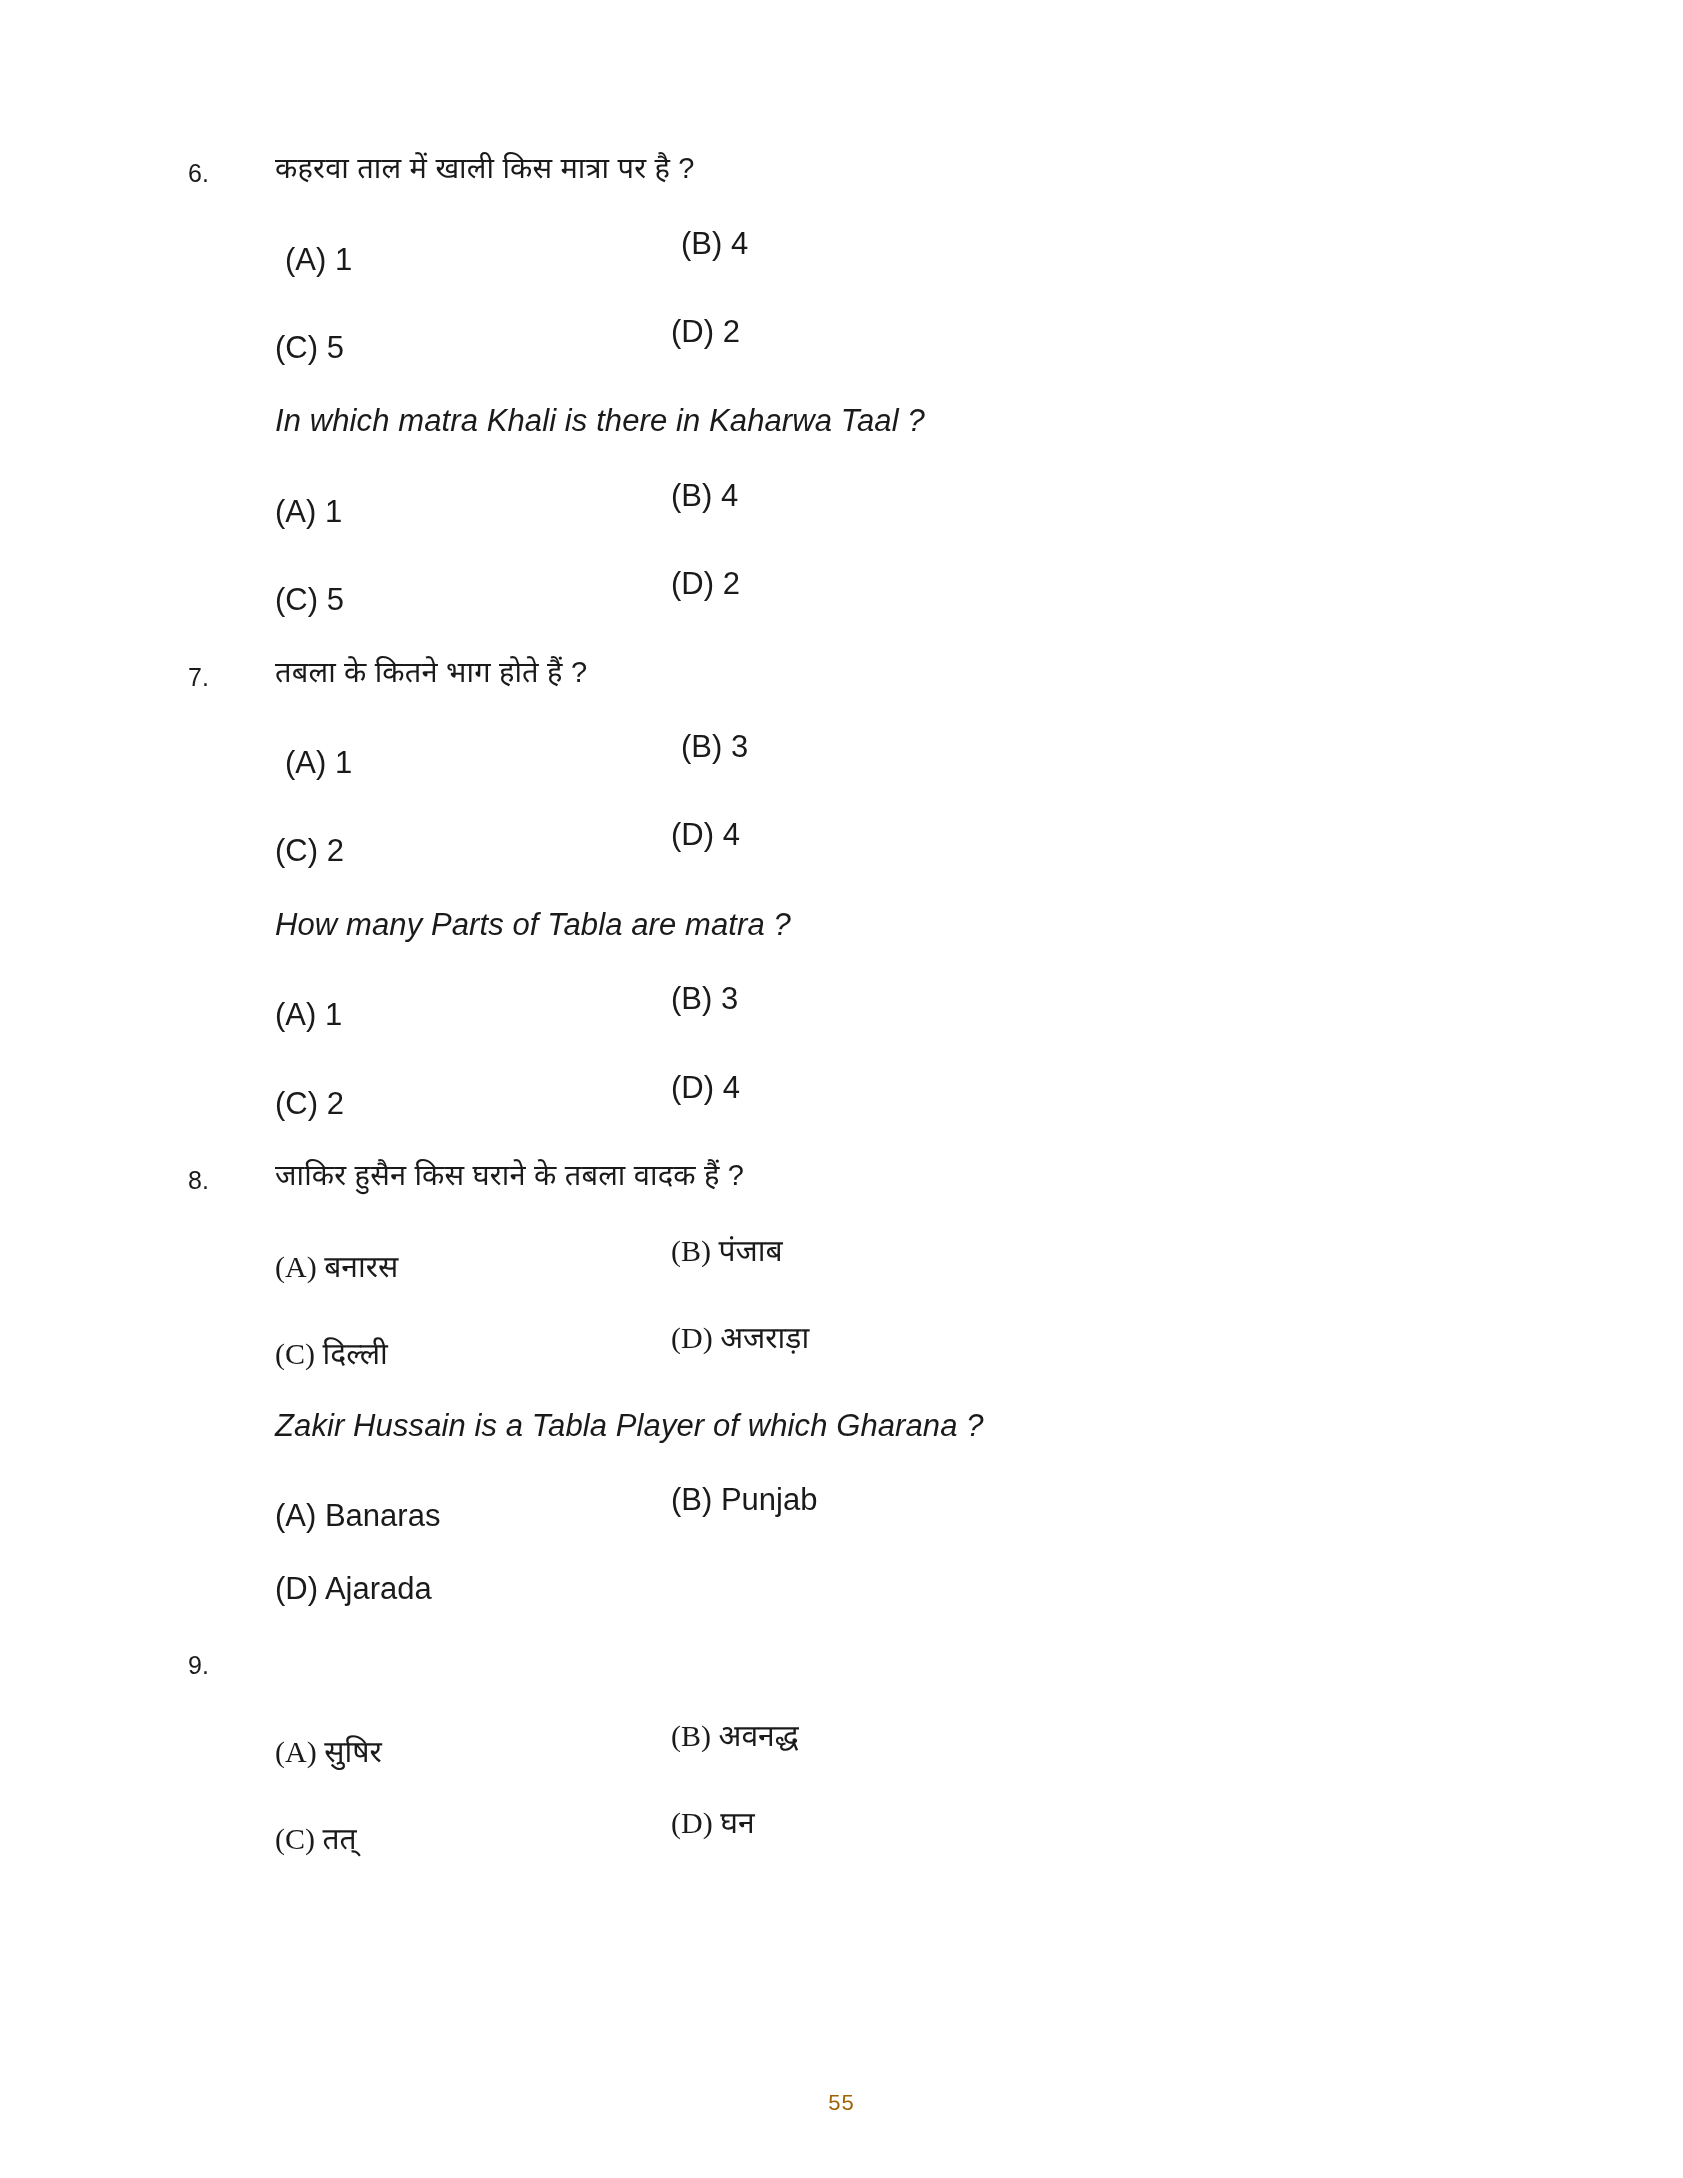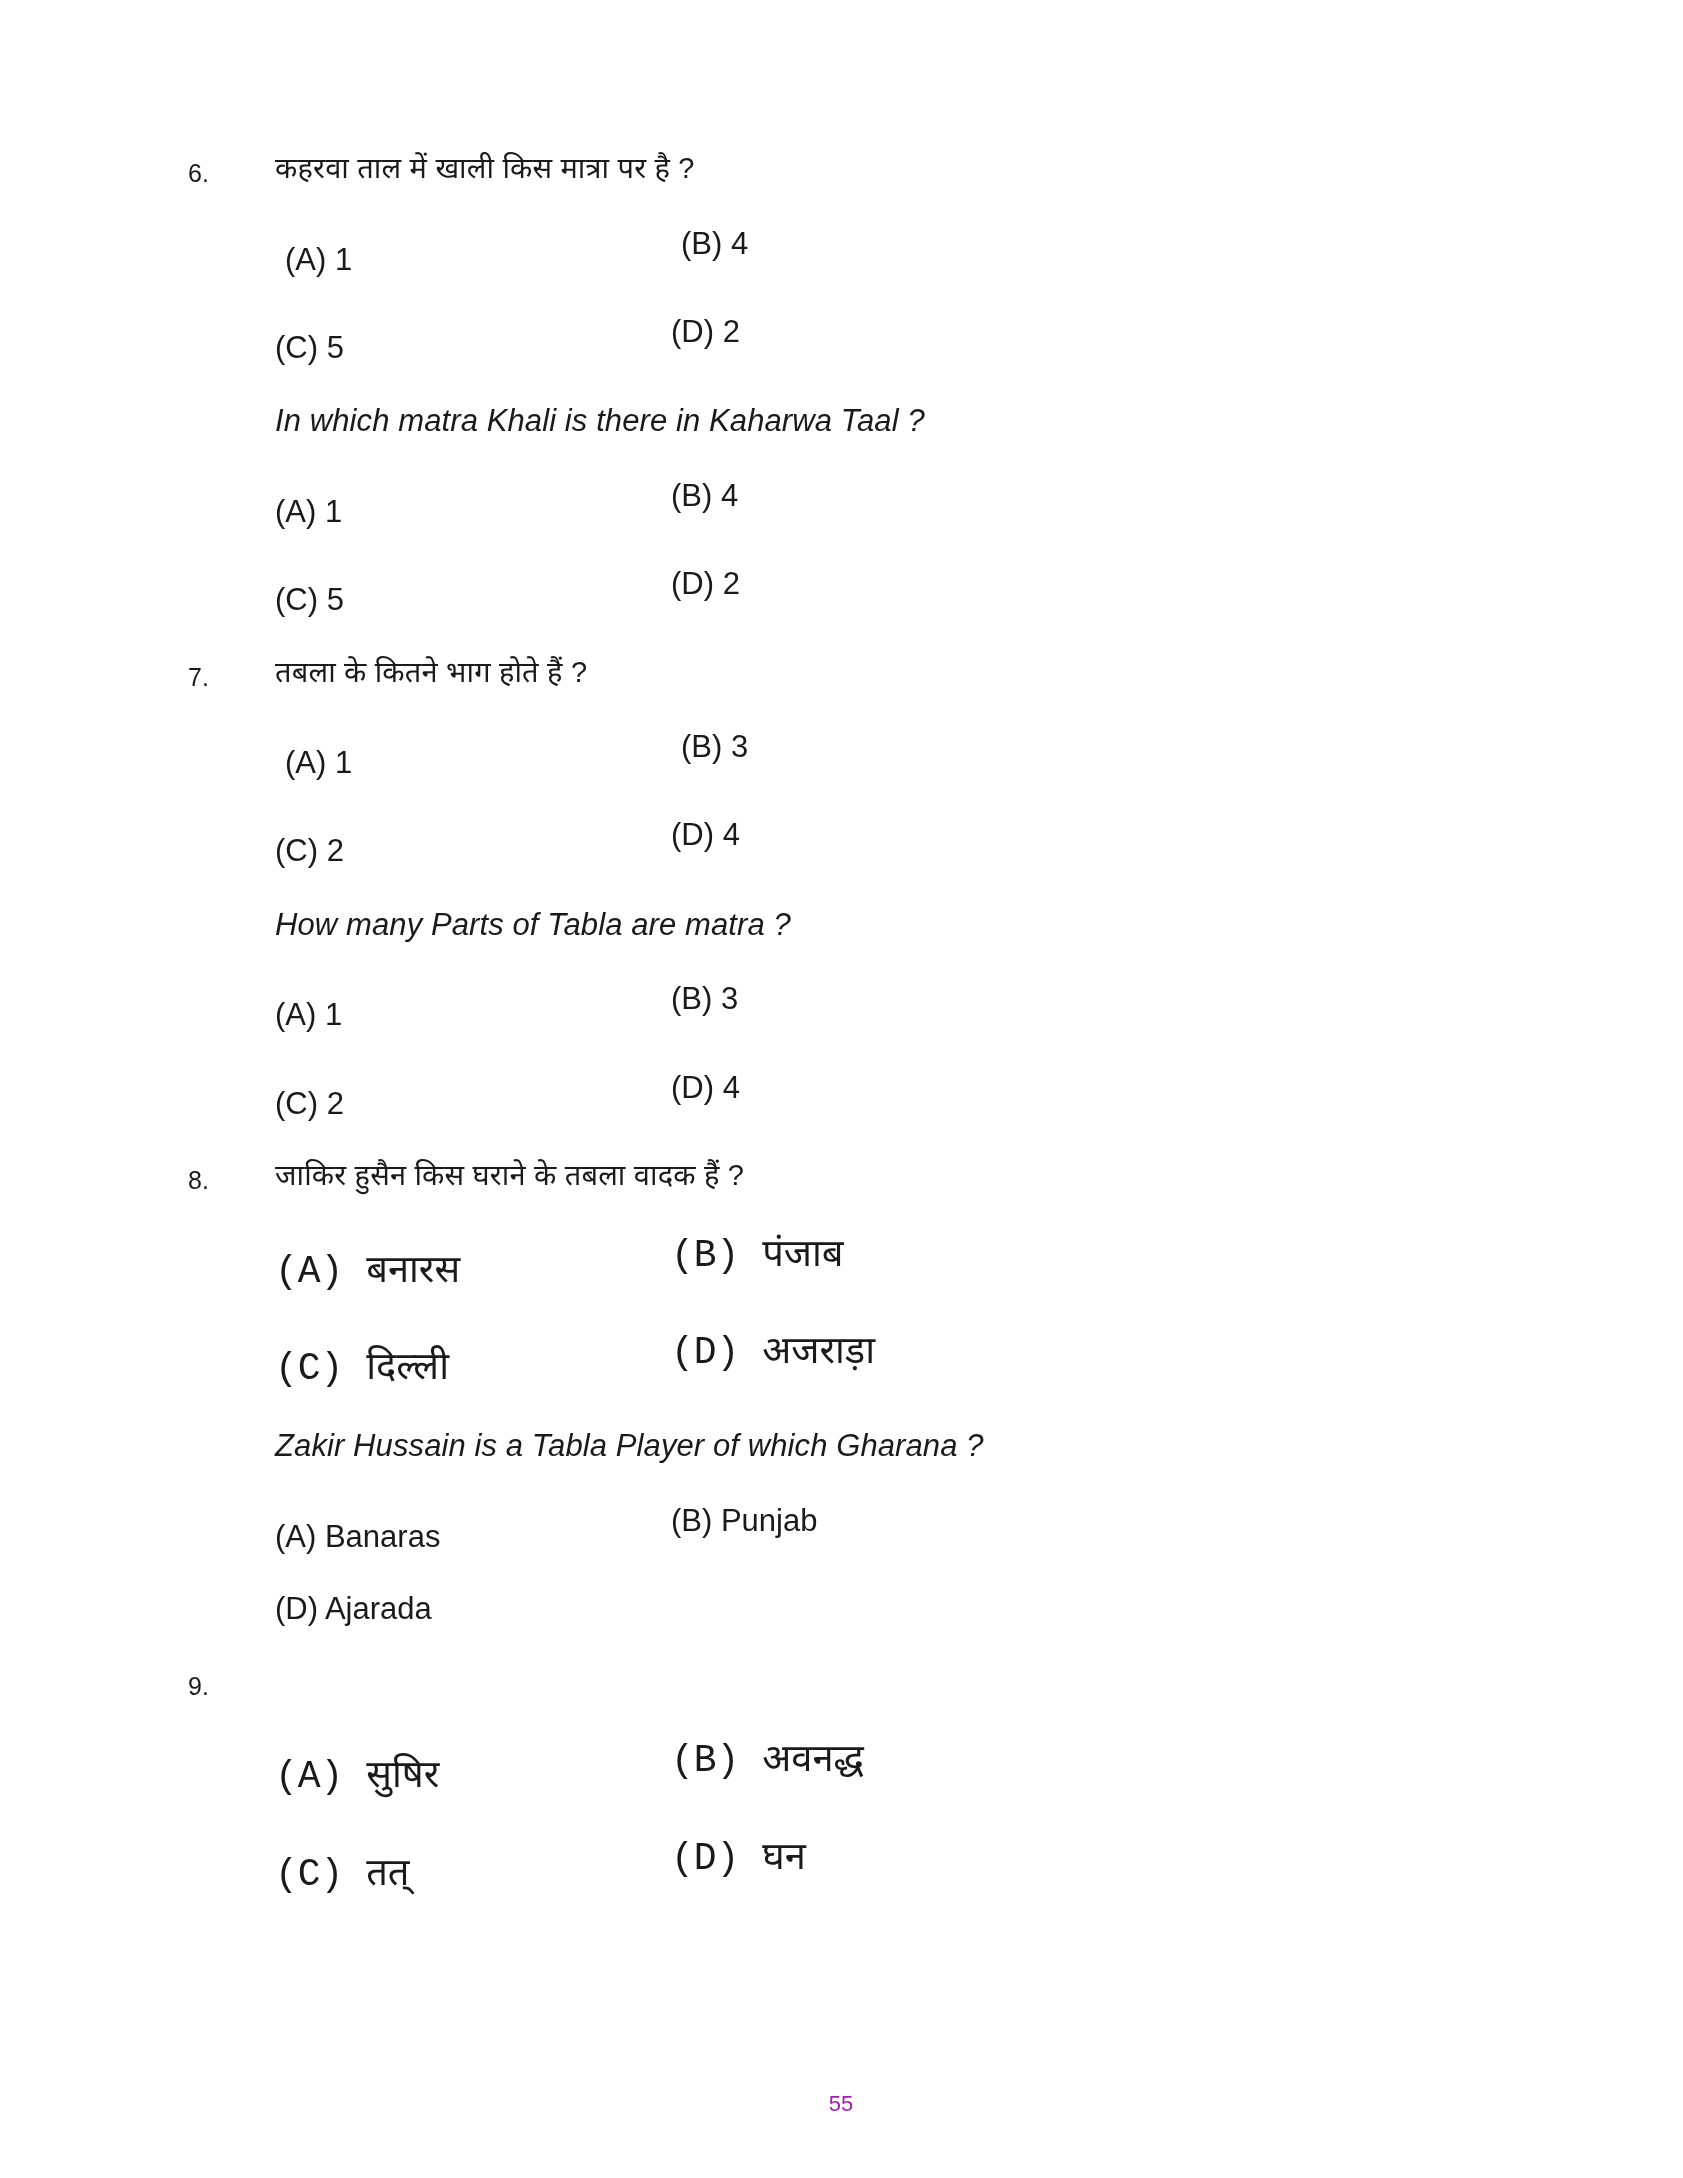--- a/index.html
+++ b/index.html
@@ -70,31 +70,32 @@
   }
   .opt.col-a {
     width: 396px;
     flex: 0 0 396px;
     margin-top: 16px;
   }
   .opt.indent {
     padding-left: 10px;
   }
   .opt.deva {
-    font-family: Liberation Mono, monospace;
-    font-size: 38px;
+    font-family: Liberation Serif, serif;
+    font-size: 30px;
   }
   .page-number {
     position: absolute;
     left: 0;
     right: 1px;
     bottom: 61px;
     text-align: center;
     font-size: 22px;
-    color: #a21caf;
+    color: #a16207;
+    font-family: Liberation Mono, monospace;
   }
 </style>
 </head>
 <body>
 
 <div class="page">
 
   <div class="q-block">
     <div class="q-head">
       <div class="q-num">6.</div>

